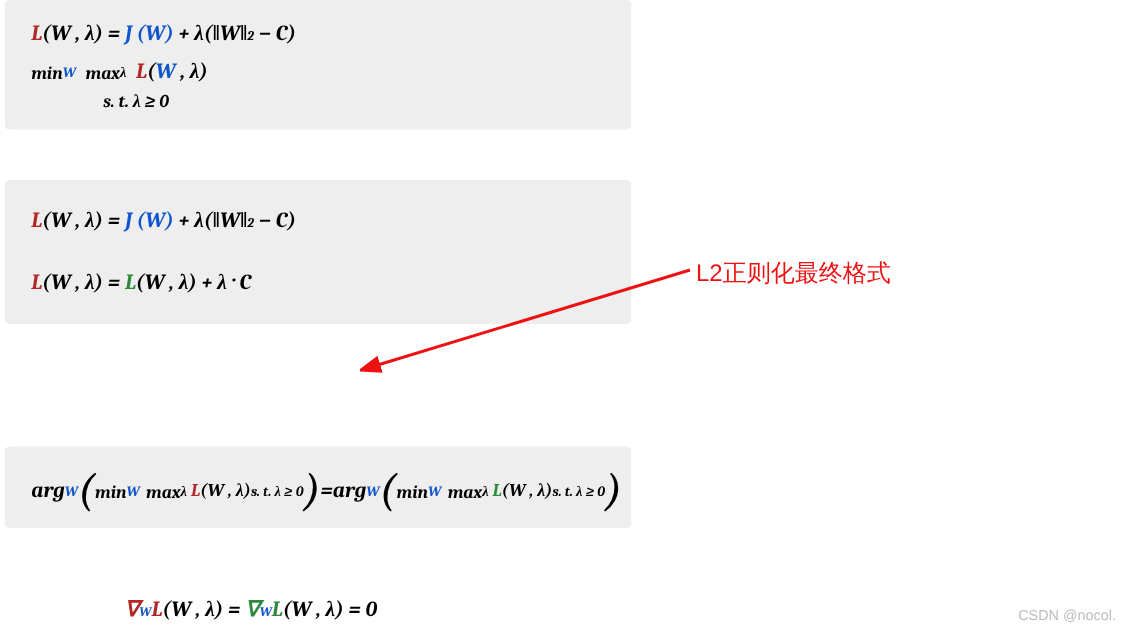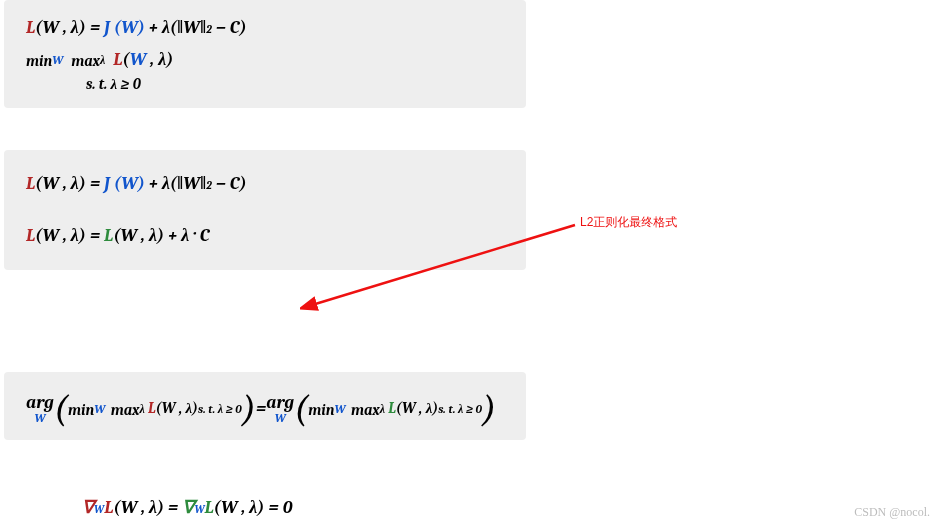--- a/index.html
+++ b/index.html
@@ -1,43 +1,43 @@
 <!DOCTYPE html>
 <html><head>
 <meta charset="utf-8">
 <style>
   html,body{margin:0;padding:0;background:#fff;width:936px;height:524px;font-family:Cambria,"Times New Roman",serif;position:relative;}
   .blk{background:#eee;border-radius:4px;padding:14px 22px;margin:0 0 22px 0;width:478px;}
   #blk1{position:absolute;left:4px;top:0;}
   #blk2{position:absolute;left:4px;top:150px;padding-top:20px;padding-bottom:20px;}
   #blk3{position:absolute;left:4px;top:372px;padding-top:18px;padding-bottom:12px;}
-  #grad{position:absolute;left:82px;top:494px;}
+  #grad{position:absolute;left:104px;top:494px;}
   .ln{font-size:18px;font-style:italic;font-weight:700;line-height:1.55;white-space:nowrap;}
   .sm{font-size:15px;line-height:1.35;}
   .ind1{padding-left:94px;}
   .ind2{padding-left:60px;}
   .W{color:#1155cc;}
   .G{color:#2e8b3d;}
   .R{color:#b22727;}
   .frac-wrap{display:inline-flex;align-items:center;}
   .paren{font-size:38px;font-weight:400;line-height:38px;}
   .stack{display:inline-flex;flex-direction:row;align-items:center;line-height:1.2;}
   .stack .top{font-size:15px;}
   .stack .bot{font-size:12px;}
-  .arg{display:inline-flex;flex-direction:column;align-items:center;line-height:1.0;}
+  .arg{display:inline-flex;flex-direction:row;align-items:center;line-height:1.0;}
   .arg .bot{font-size:12px;}
   .sub{font-size:11px;font-weight:700;}
   .red-box{border:1.5px solid #e11;padding:2px 8px 3px 8px;position:relative;display:inline-block;}
   .red-dot{position:absolute;right:-3px;top:-4px;width:5px;height:5px;background:#e11;border-radius:50%;}
-  .anno{position:absolute;color:#e11;font-family:"Microsoft YaHei",sans-serif;font-size:12px;font-weight:400;}
+  .anno{position:absolute;color:#e11;font-family:"Microsoft YaHei",sans-serif;font-size:20px;font-weight:400;}
   #anno-txt{left:580px;top:214px;}
   
   .arrow-svg{position:absolute;left:300px;top:219px;pointer-events:none;}
   .watermark{position:absolute;left:6px;top:6px;color:#d9d9d9;font-size:17px;font-family:"Microsoft YaHei",sans-serif;font-weight:400;opacity:.8;}
-  .footer{position:absolute;right:6px;bottom:4px;color:#bdbdbd;font-size:12px;font-family:Liberation Serif, serif;}
+  .footer{position:absolute;right:6px;bottom:4px;color:#bdbdbd;font-size:12px;font-family:Liberation Sans, sans-serif;}
 </style>
 </head>
 <body>
 
 <div class="watermark">广大学�����</div>
 
 <div id="blk1" class="blk">
   <div class="ln">
     <span class="R">L</span><span>(W , λ) = </span><span class="W">J (W)</span><span> + λ(</span><span>‖W‖</span><span class="sub">2</span><span> − C)</span>
   </div>

